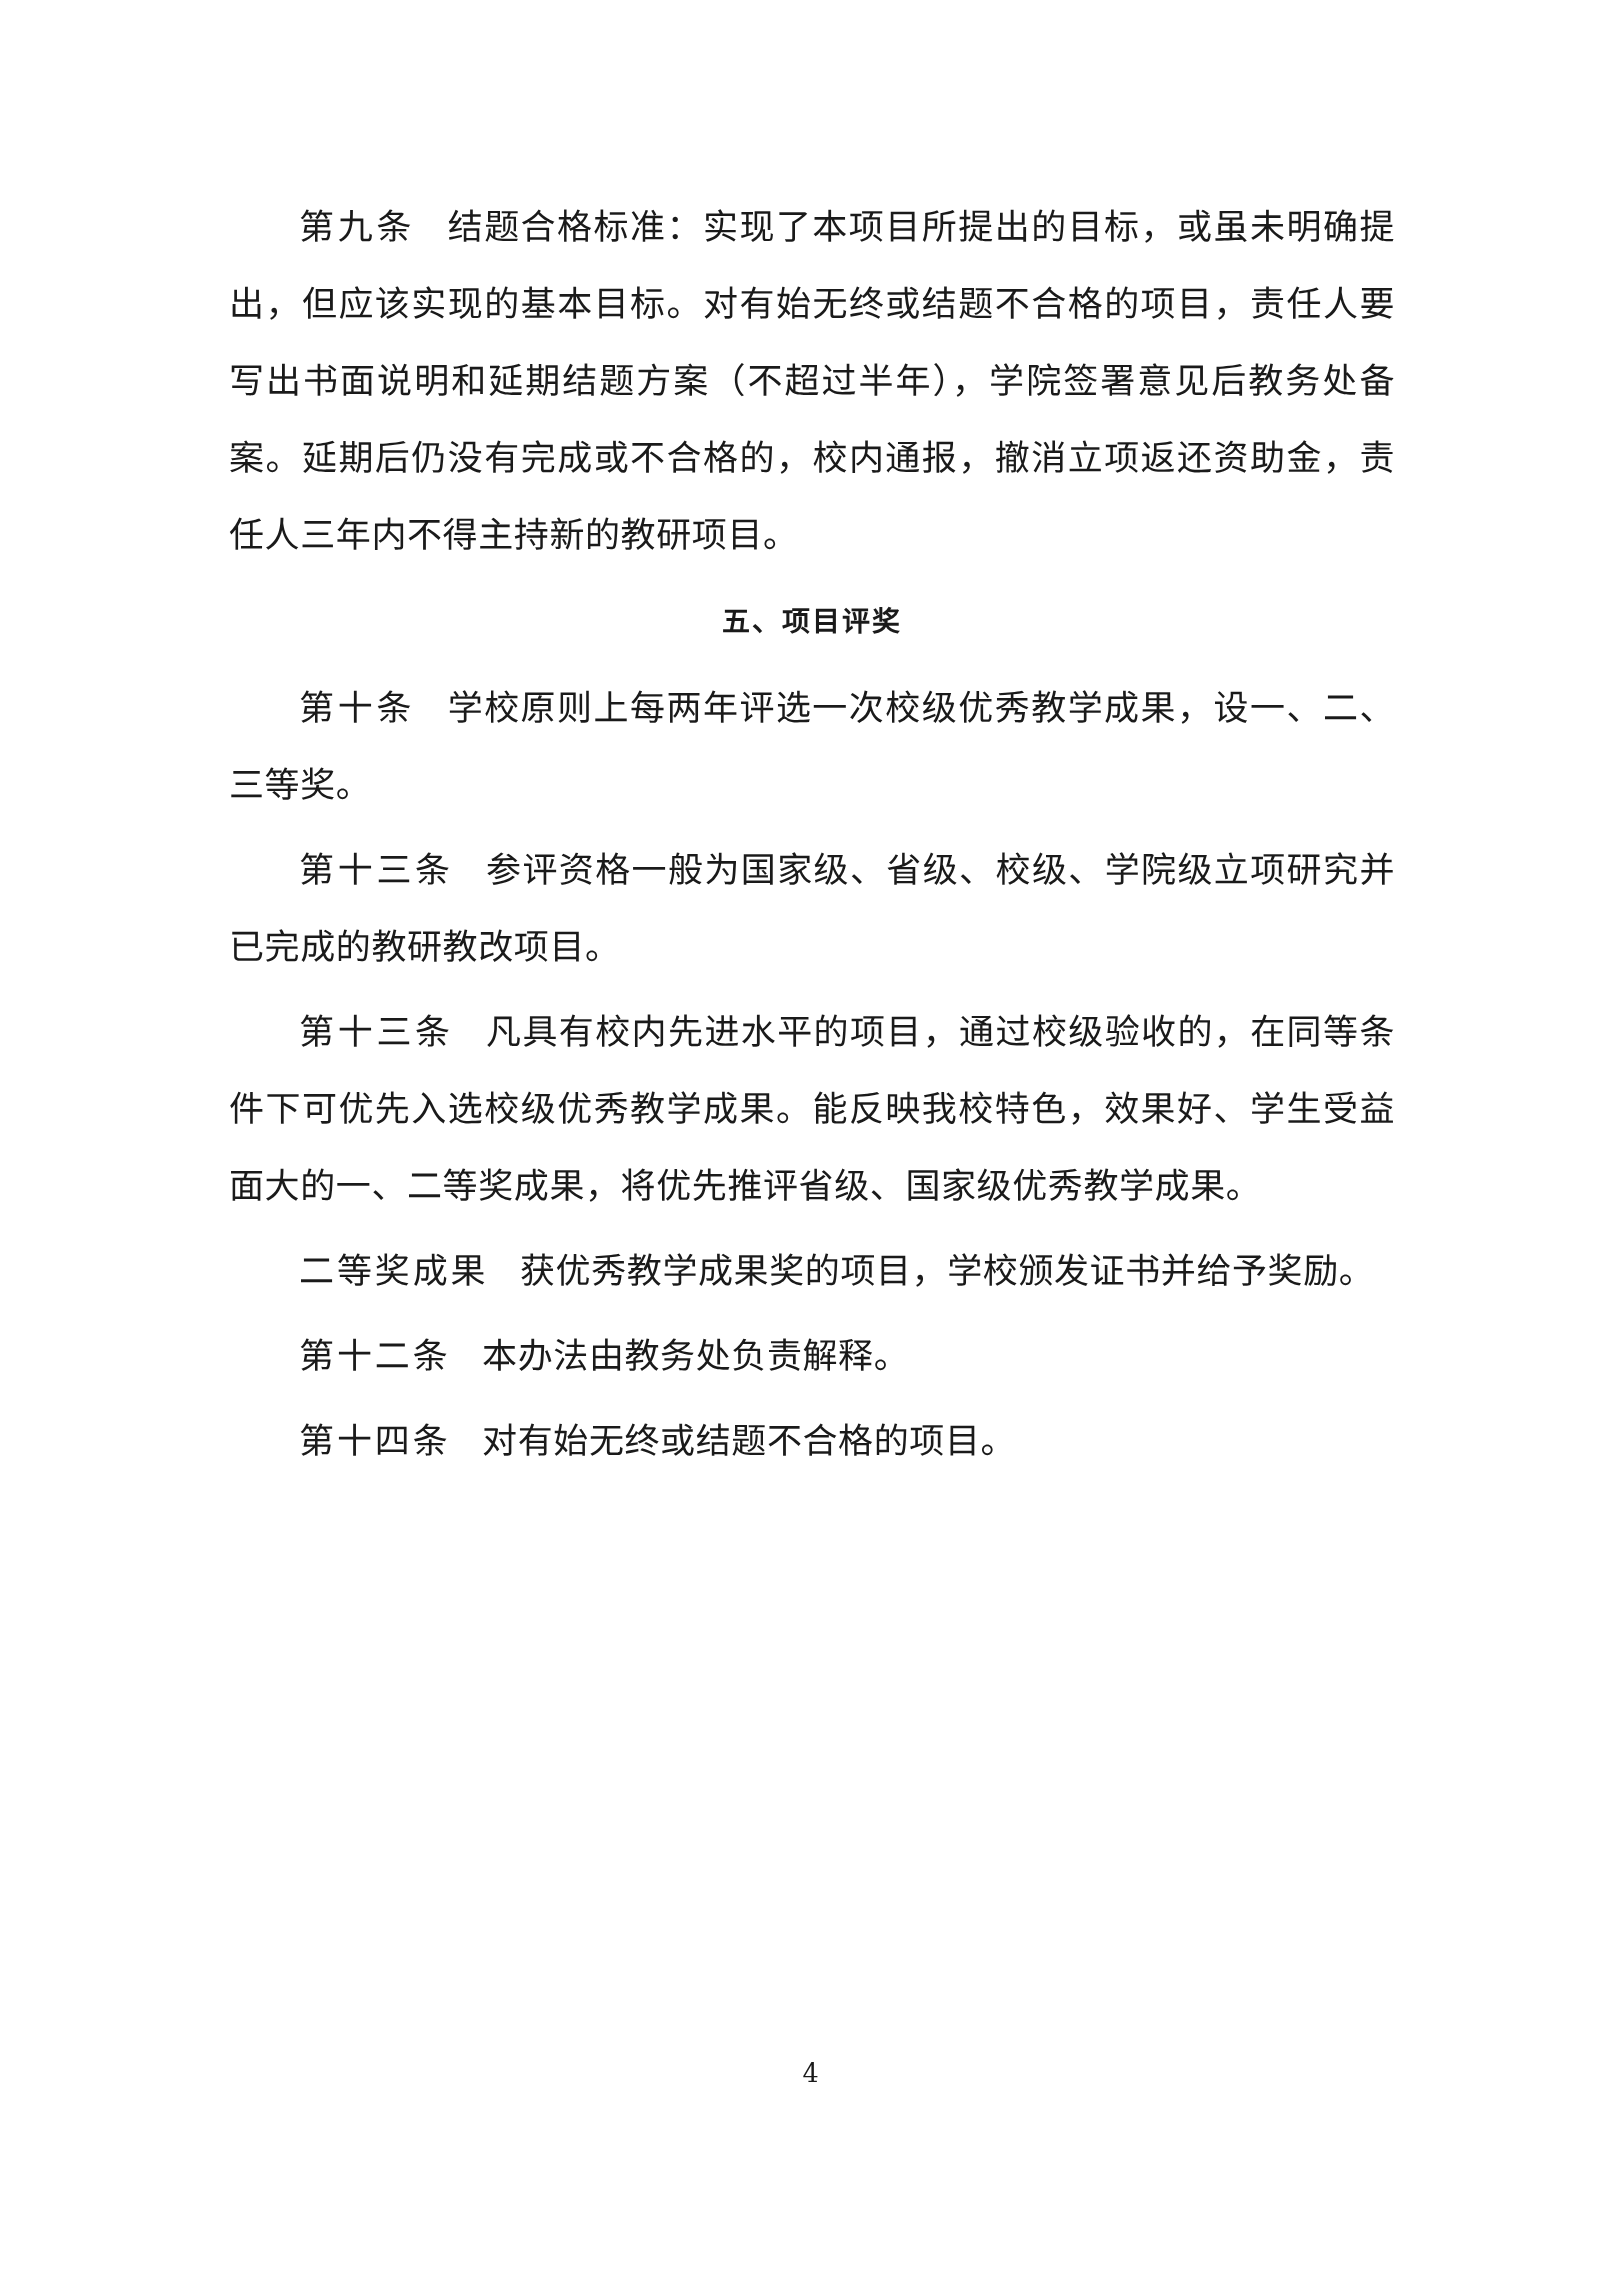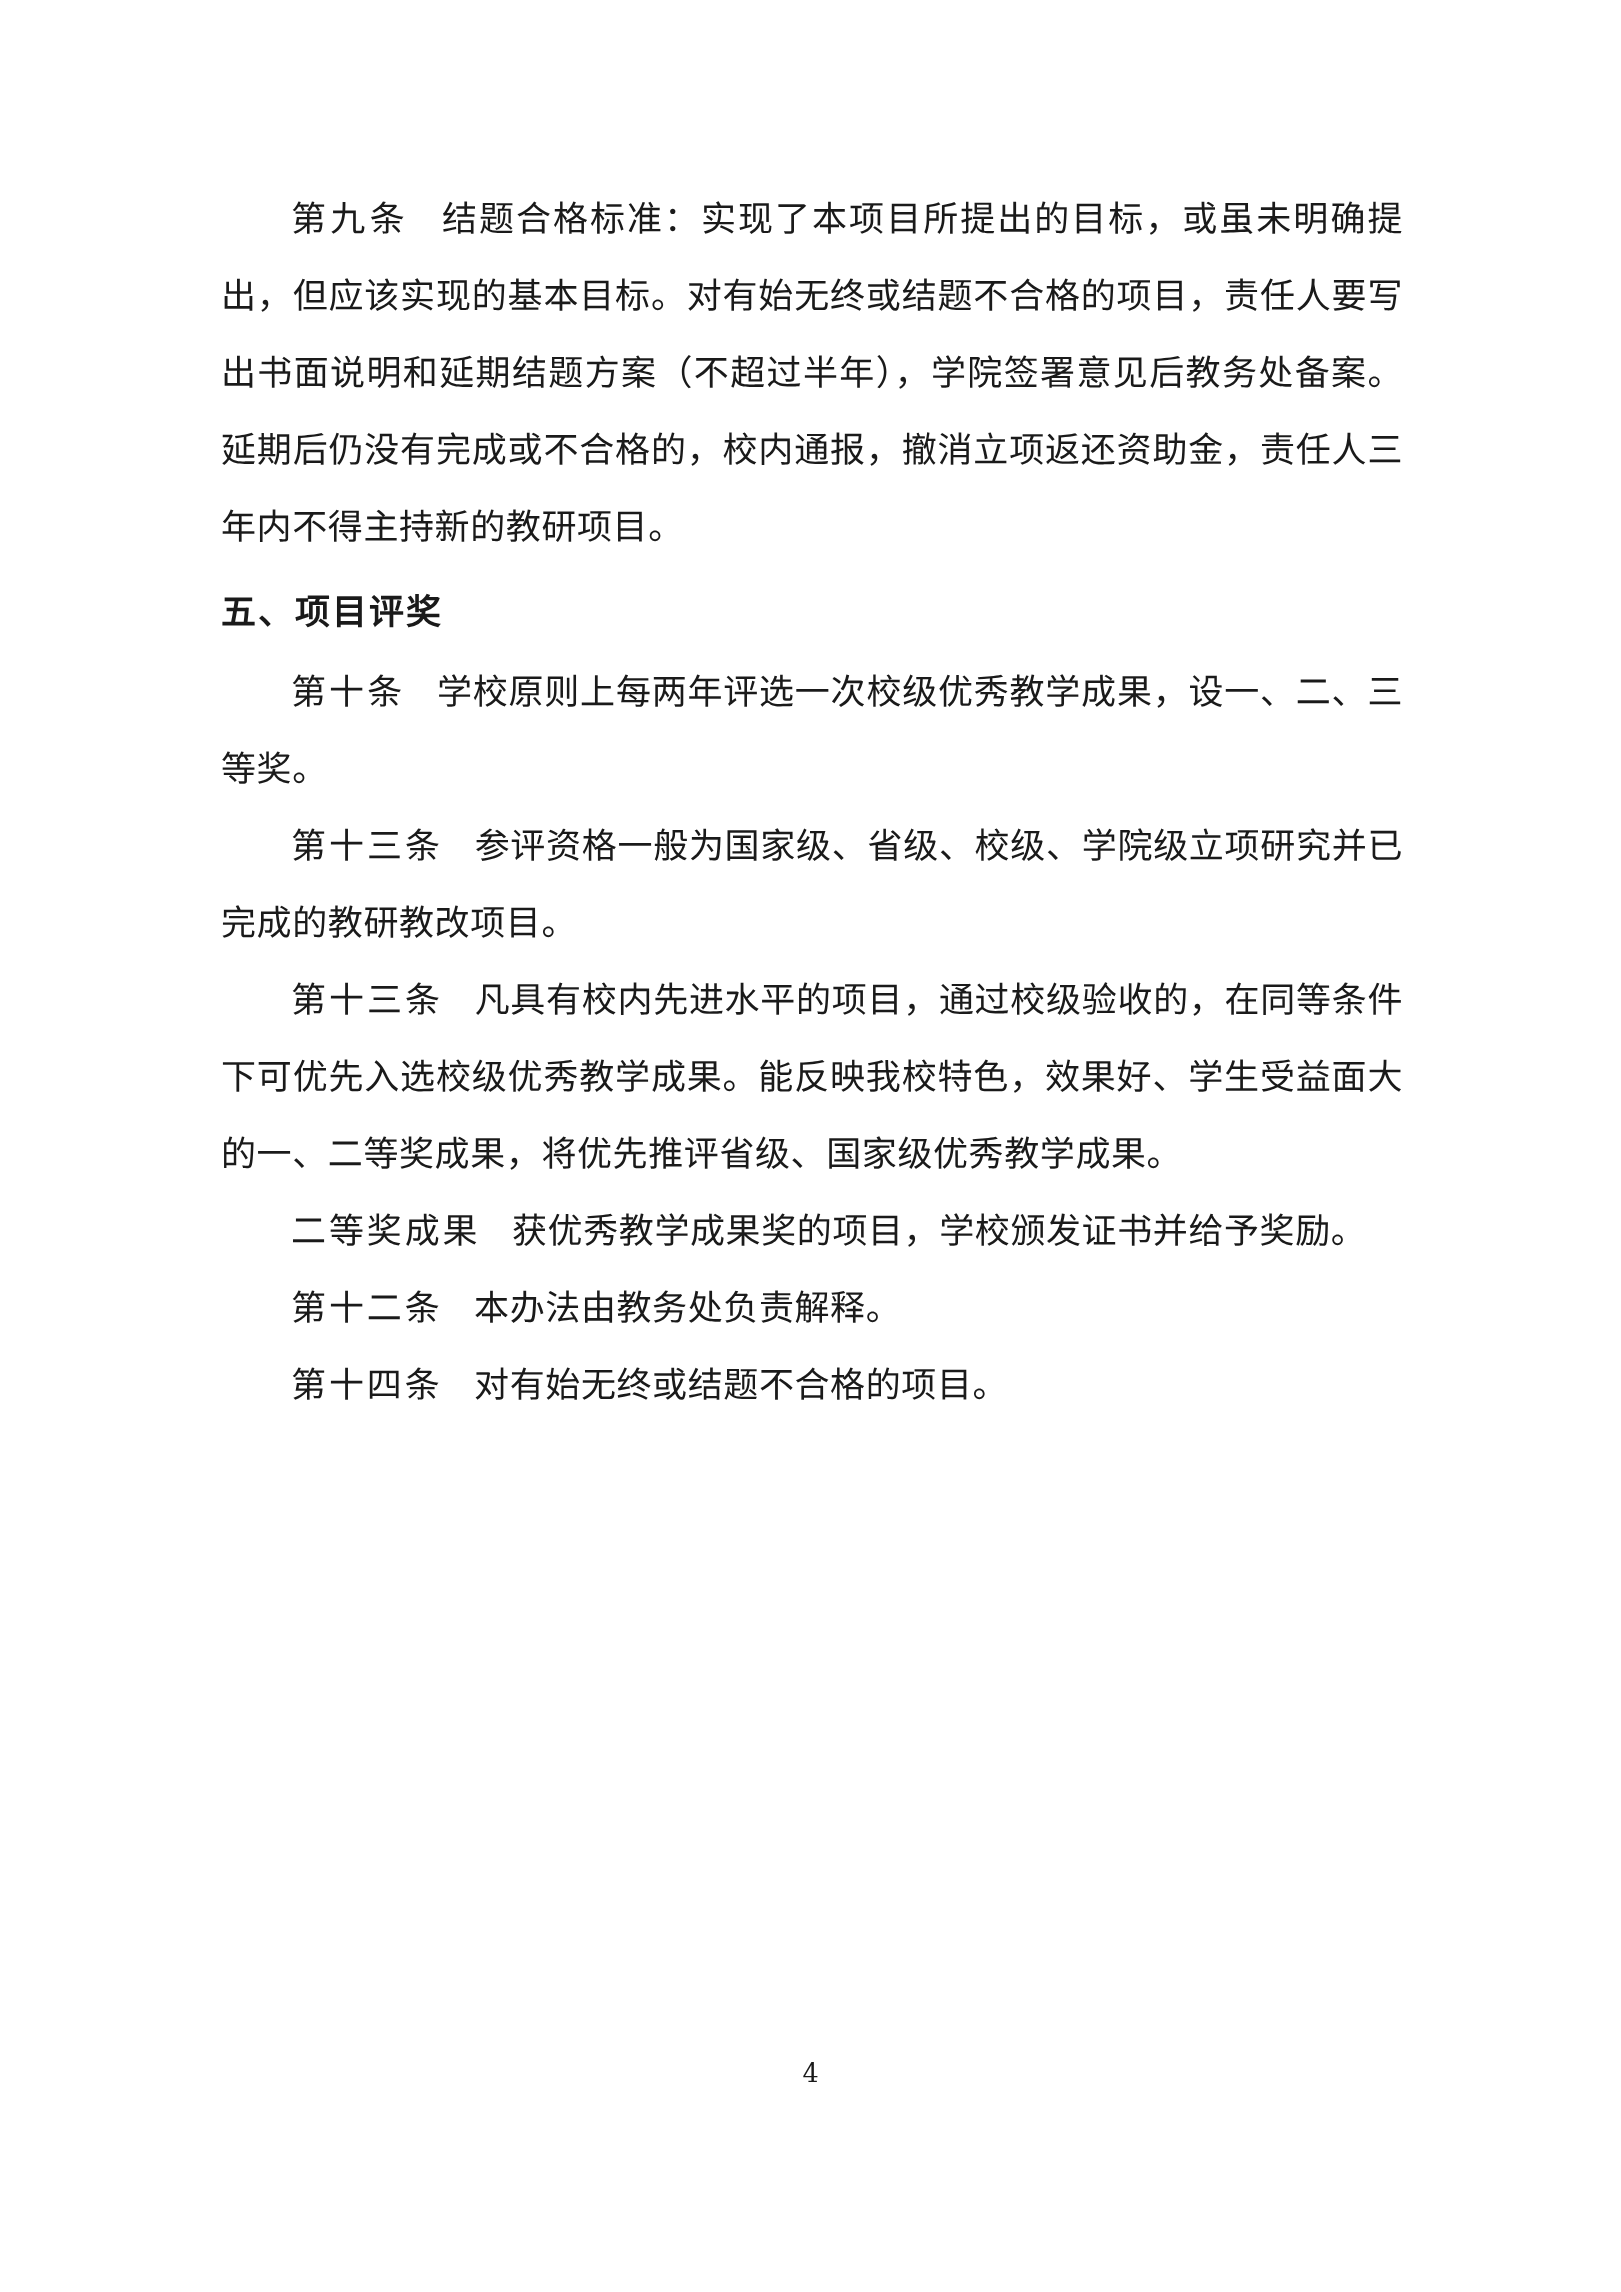--- a/index.html
+++ b/index.html
@@ -26,26 +26,27 @@
     padding: 181px 218px 118px 221px;
   }
   .body-text {
     font-size: 35px;
     line-height: 77px;
     text-align: justify;
     text-justify: inter-ideograph;
     letter-spacing: 0.6px;
   }
   .para {
-    margin: 0;
+    margin: 8px;
     text-indent: 2em;
   }
   .section-heading {
     margin: 5.9px 0 2px 0;
-    font-size: 35px;
+    text-align: center;
+    font-size: 28px;
     line-height: 80px;
     font-weight: bold;
     letter-spacing: 2px;
     font-family: "DejaVu Serif", "Liberation Serif", serif;
   }
   .art-label {
     letter-spacing: 2.9px;
   }
   .art-space {
     display: inline-block;

